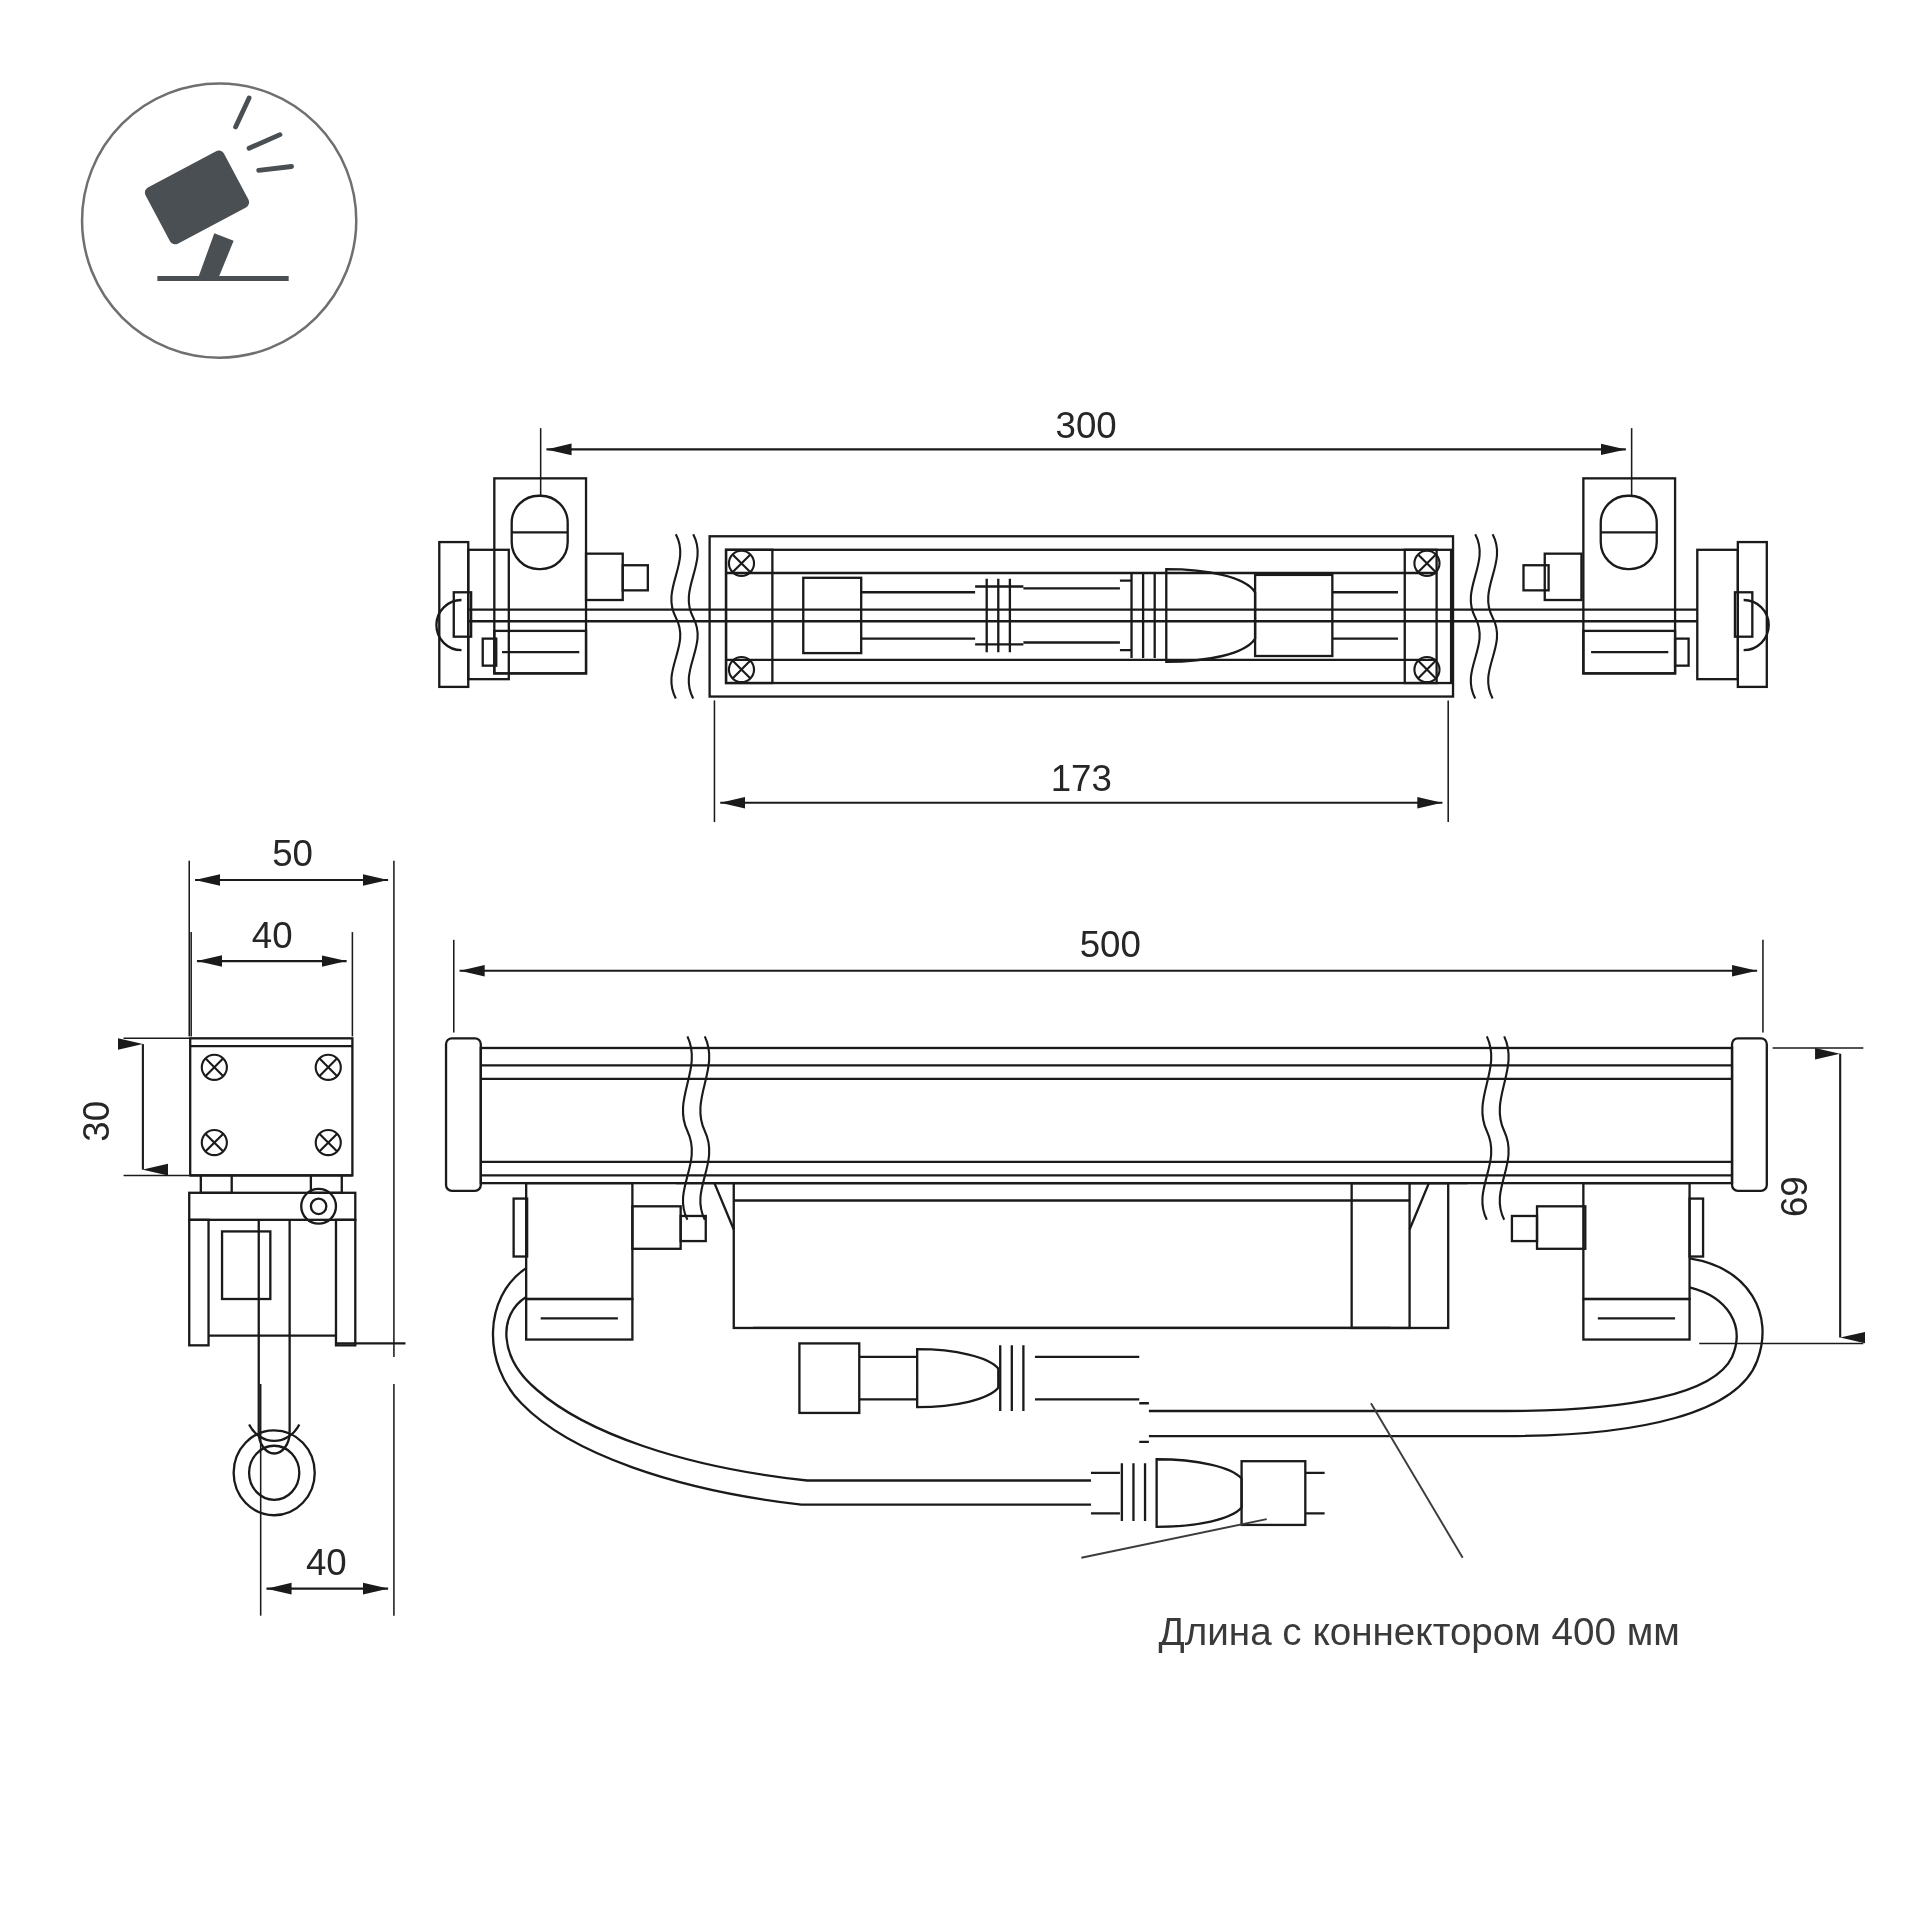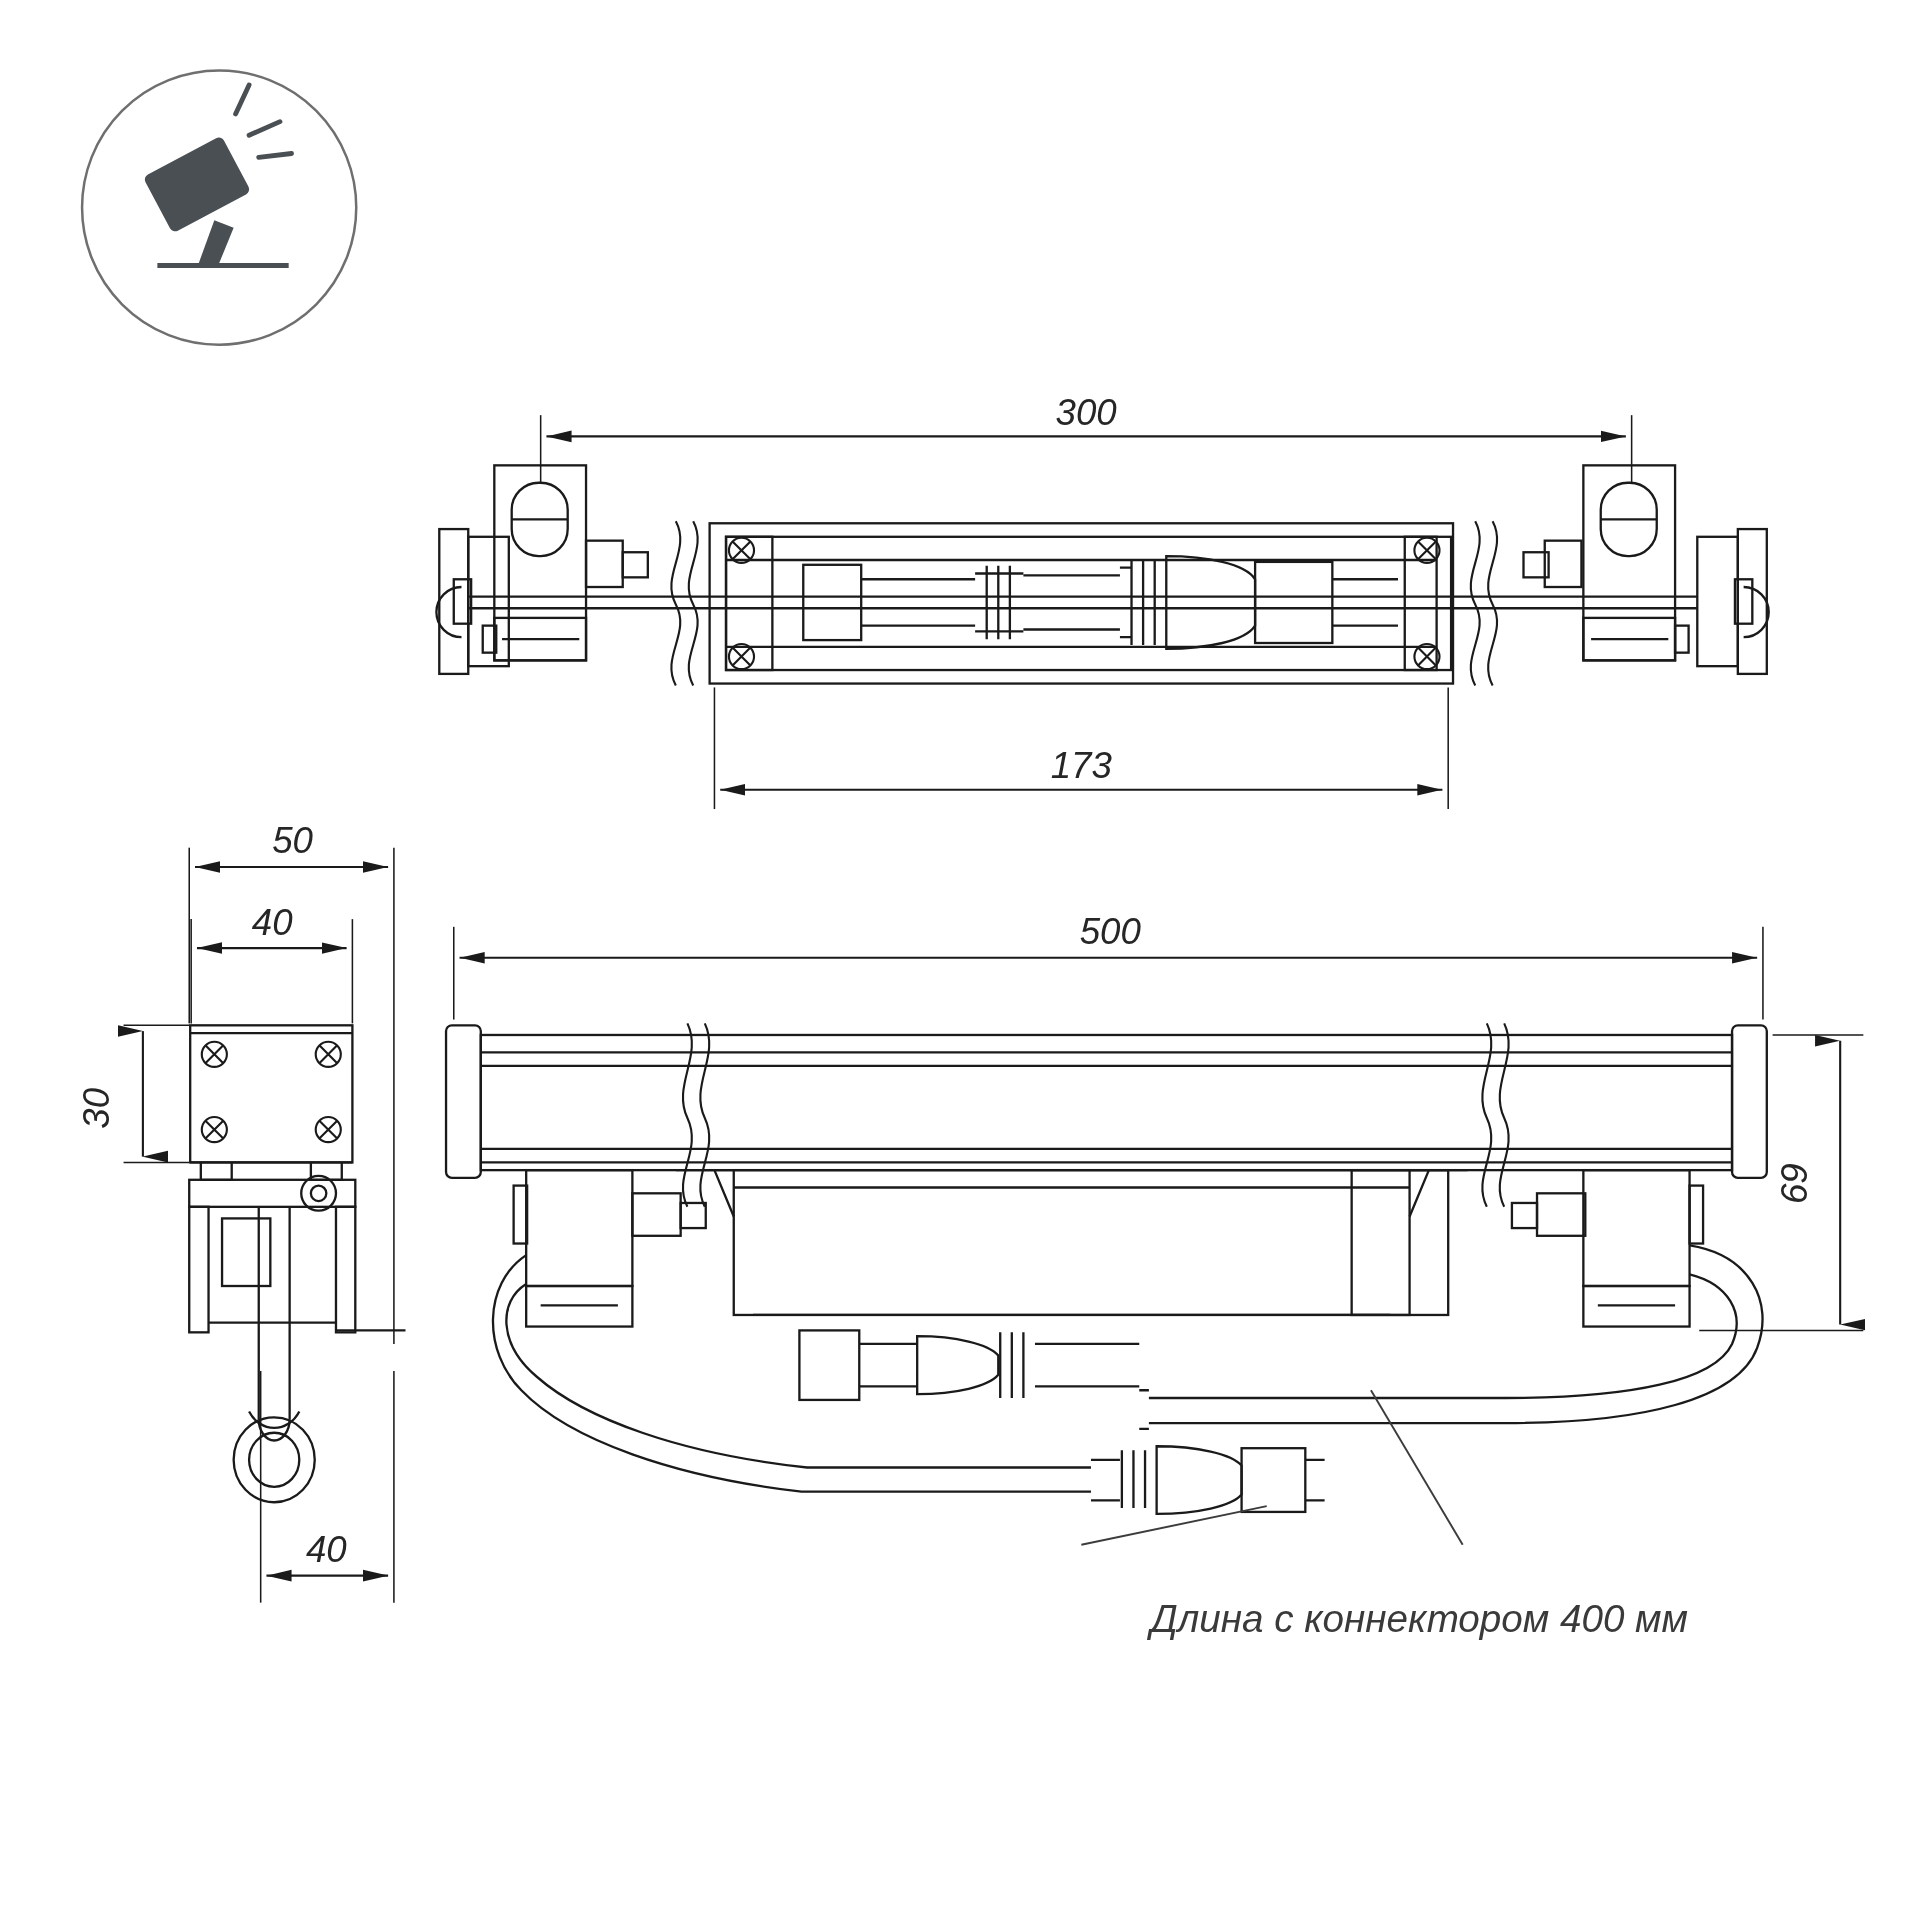--- a/index.html
+++ b/index.html
@@ -1,17 +1,17 @@
 <!DOCTYPE html>
 <html><head>
 <meta charset="utf-8">
 <style>
   html,body{margin:0;padding:0;background:#ffffff;}
   body{width:1929px;height:1929px;position:relative;font-family:"Liberation Sans",sans-serif;color:#2b2b2b;overflow:hidden;}
-  #stage{position:absolute;left:0;top:0;width:1929px;height:1562px;font-style:italic;}
+  #stage{position:absolute;left:0;top:13px;width:1929px;height:1562px;}
   svg{display:block;}
   .dimtxt{font-family:"Liberation Sans",sans-serif;font-size:38px;fill:#262626;}
   .notetxt{font-family:"Liberation Sans",sans-serif;font-size:40px;fill:#3a3a3a;}
 </style>
 </head>
 <body>
 
 <div id="stage">
 <svg width="1929" height="1929" viewBox="0 0 1998 1998" xmlns="http://www.w3.org/2000/svg">
 

